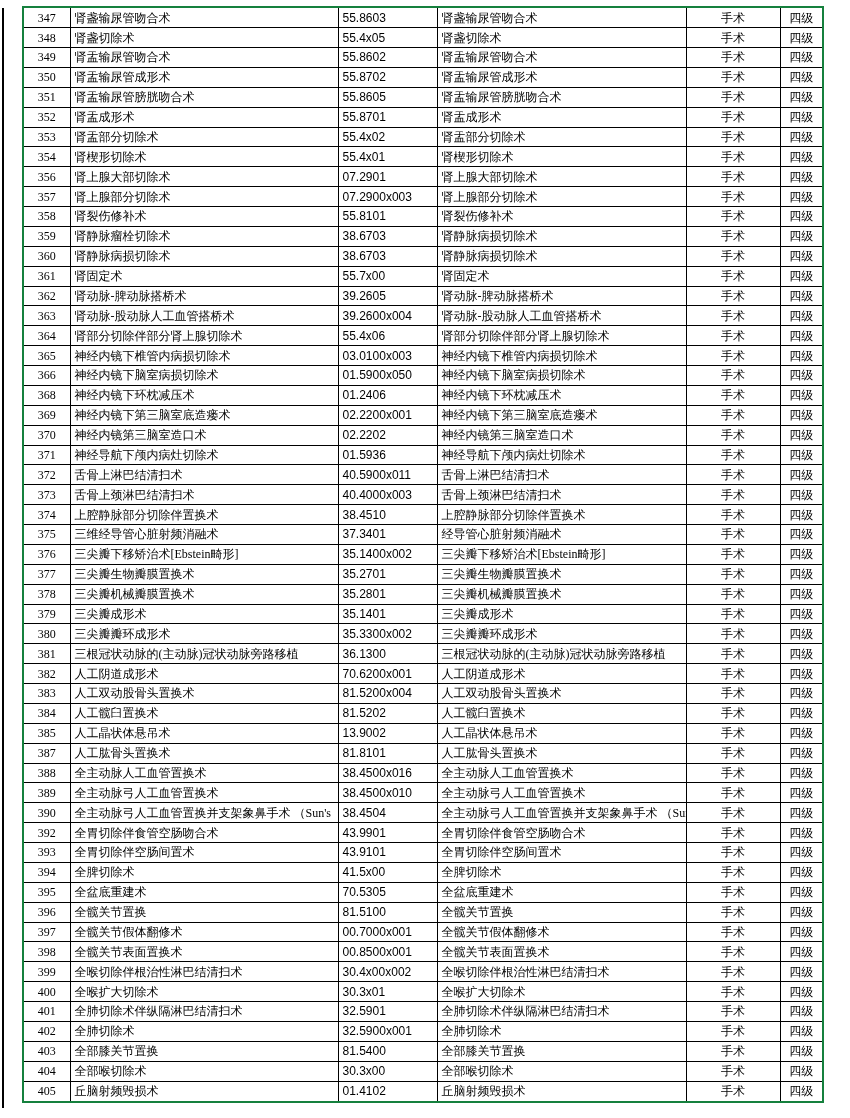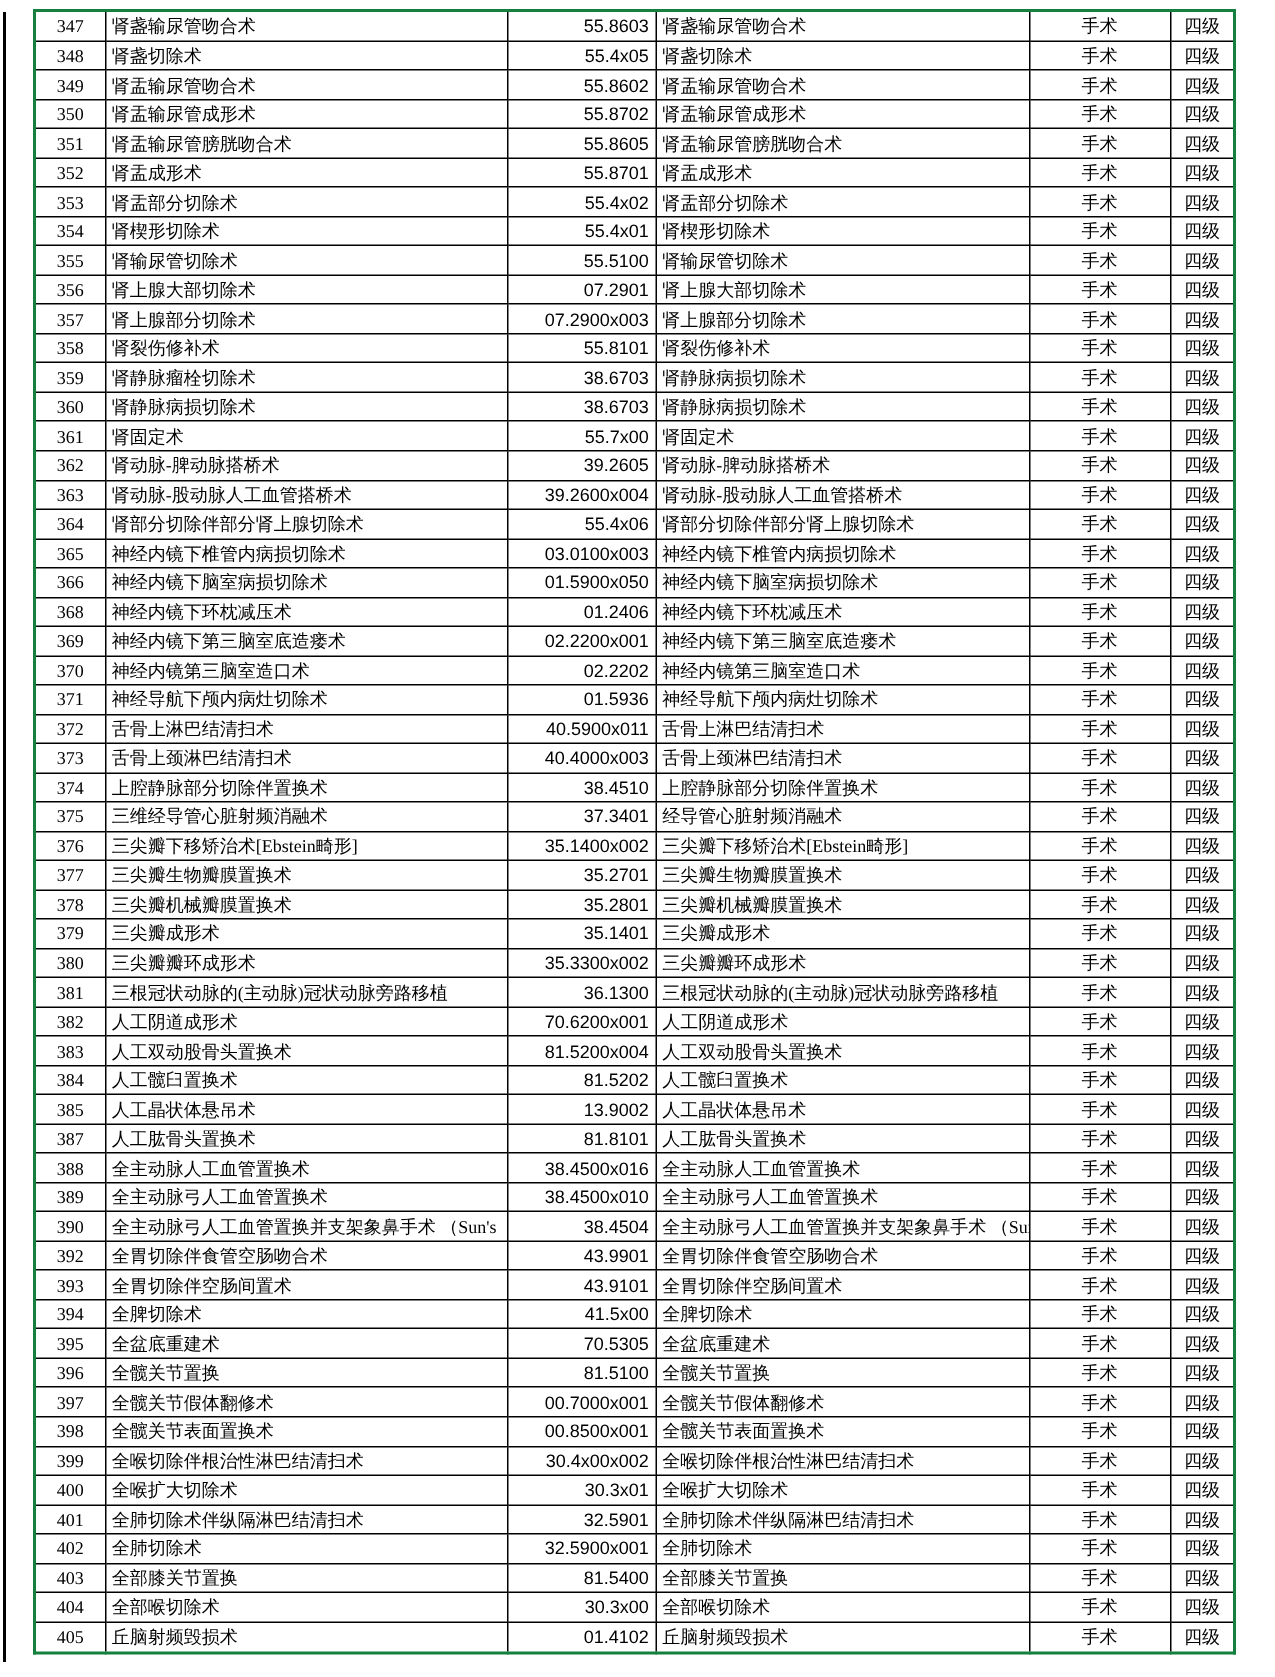--- a/index.html
+++ b/index.html
@@ -47,21 +47,21 @@
   td.cell-no {
     text-align: center;
     padding: 0 2px;
     font-family: "Liberation Serif", "DejaVu Serif", serif;
   }
   td.cell-name, td.cell-name2 {
     text-align: left;
     font-family: "Liberation Serif", "DejaVu Serif", serif;
   }
   td.cell-code {
-    text-align: right;
+    text-align: left;
     font-family: "Liberation Sans", "DejaVu Sans", sans-serif;
     font-size: 12.5px;
     padding: 0 3px;
   }
   td.cell-category, td.cell-level {
     text-align: center;
     padding: 0 2px;
     font-family: "Liberation Serif", "DejaVu Serif", serif;
   }
 </style>
@@ -139,28 +139,20 @@
         </tr>
         <tr>
           <td class="cell-no">354</td>
           <td class="cell-name">肾楔形切除术</td>
           <td class="cell-code">55.4x01</td>
           <td class="cell-name2">肾楔形切除术</td>
           <td class="cell-category">手术</td>
           <td class="cell-level">四级</td>
         </tr>
         <tr>
-          <td class="cell-no">355</td>
-          <td class="cell-name">肾输尿管切除术</td>
-          <td class="cell-code">55.5100</td>
-          <td class="cell-name2">肾输尿管切除术</td>
-          <td class="cell-category">手术</td>
-          <td class="cell-level">四级</td>
-        </tr>
-        <tr>
           <td class="cell-no">356</td>
           <td class="cell-name">肾上腺大部切除术</td>
           <td class="cell-code">07.2901</td>
           <td class="cell-name2">肾上腺大部切除术</td>
           <td class="cell-category">手术</td>
           <td class="cell-level">四级</td>
         </tr>
         <tr>
           <td class="cell-no">357</td>
           <td class="cell-name">肾上腺部分切除术</td>

